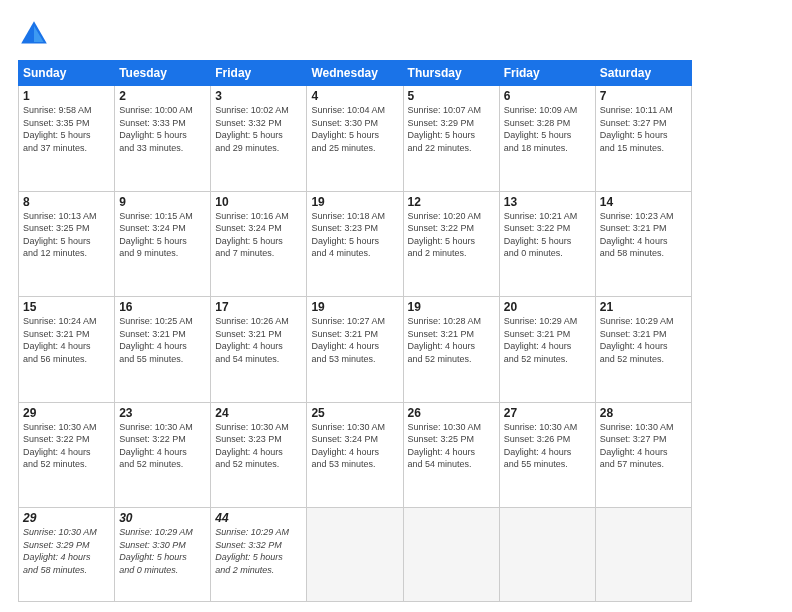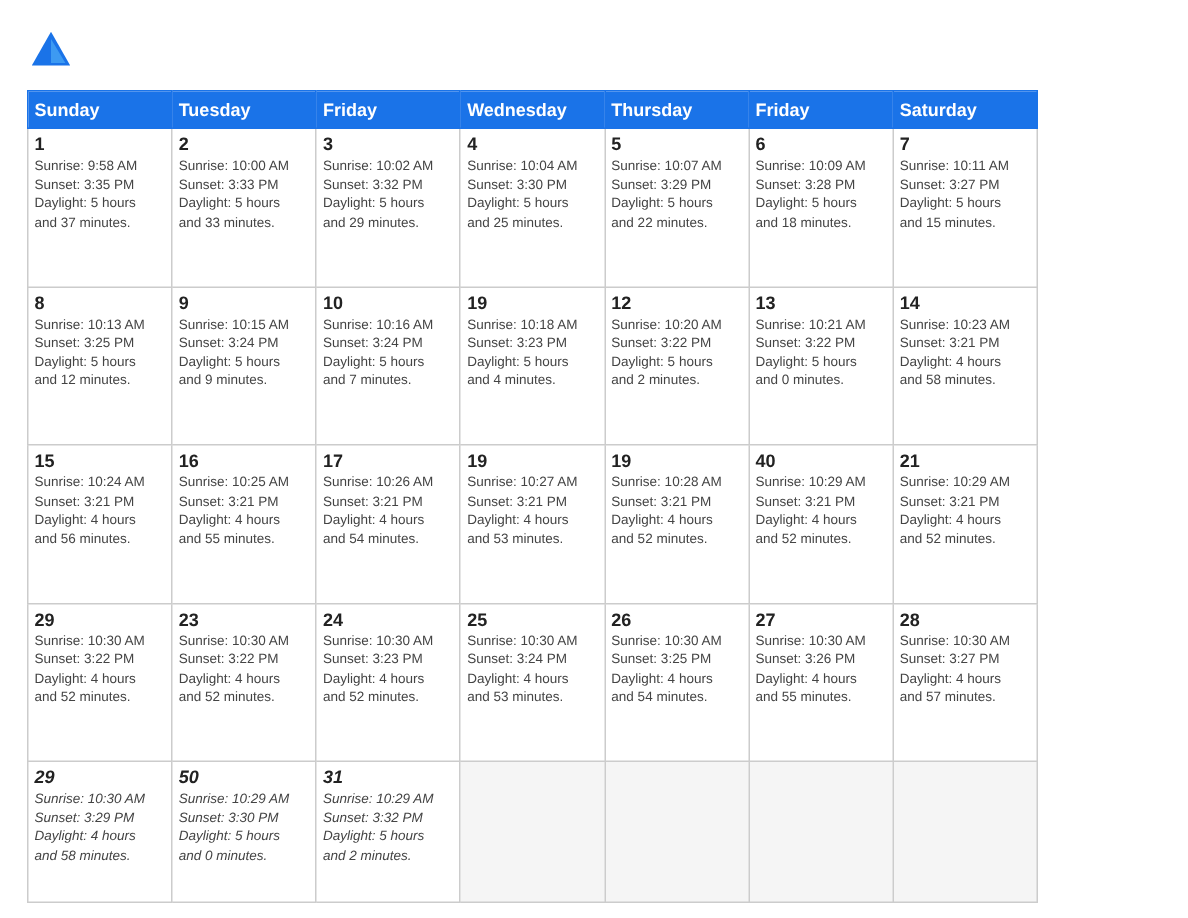--- a/index.html
+++ b/index.html
@@ -215,21 +215,21 @@
           </td>
           <td>
             <span class="day-num">19</span>
             <div class="day-info">Sunrise: 10:27 AM<br>Sunset: 3:21 PM<br>Daylight: 4 hours<br>and 53 minutes.</div>
           </td>
           <td>
             <span class="day-num">19</span>
             <div class="day-info">Sunrise: 10:28 AM<br>Sunset: 3:21 PM<br>Daylight: 4 hours<br>and 52 minutes.</div>
           </td>
           <td>
-            <span class="day-num">40</span>
+            <span class="day-num">20</span>
             <div class="day-info">Sunrise: 10:29 AM<br>Sunset: 3:21 PM<br>Daylight: 4 hours<br>and 52 minutes.</div>
           </td>
           <td>
             <span class="day-num">21</span>
             <div class="day-info">Sunrise: 10:29 AM<br>Sunset: 3:21 PM<br>Daylight: 4 hours<br>and 52 minutes.</div>
           </td>
         </tr>
         <tr class="week-row">
           <td>
             <span class="day-num">29</span>
@@ -259,25 +259,25 @@
             <span class="day-num">28</span>
             <div class="day-info">Sunrise: 10:30 AM<br>Sunset: 3:27 PM<br>Daylight: 4 hours<br>and 57 minutes.</div>
           </td>
         </tr>
         <tr class="last-row">
           <td>
             <span class="day-num">29</span>
             <div class="day-info">Sunrise: 10:30 AM<br>Sunset: 3:29 PM<br>Daylight: 4 hours<br>and 58 minutes.</div>
           </td>
           <td>
-            <span class="day-num">50</span>
+            <span class="day-num">30</span>
             <div class="day-info">Sunrise: 10:29 AM<br>Sunset: 3:30 PM<br>Daylight: 5 hours<br>and 0 minutes.</div>
           </td>
           <td>
-            <span class="day-num">31</span>
+            <span class="day-num">44</span>
             <div class="day-info">Sunrise: 10:29 AM<br>Sunset: 3:32 PM<br>Daylight: 5 hours<br>and 2 minutes.</div>
           </td>
           <td class="empty"></td>
           <td class="empty"></td>
           <td class="empty"></td>
           <td class="empty"></td>
         </tr>
       </tbody>
   </table>
 </div>

